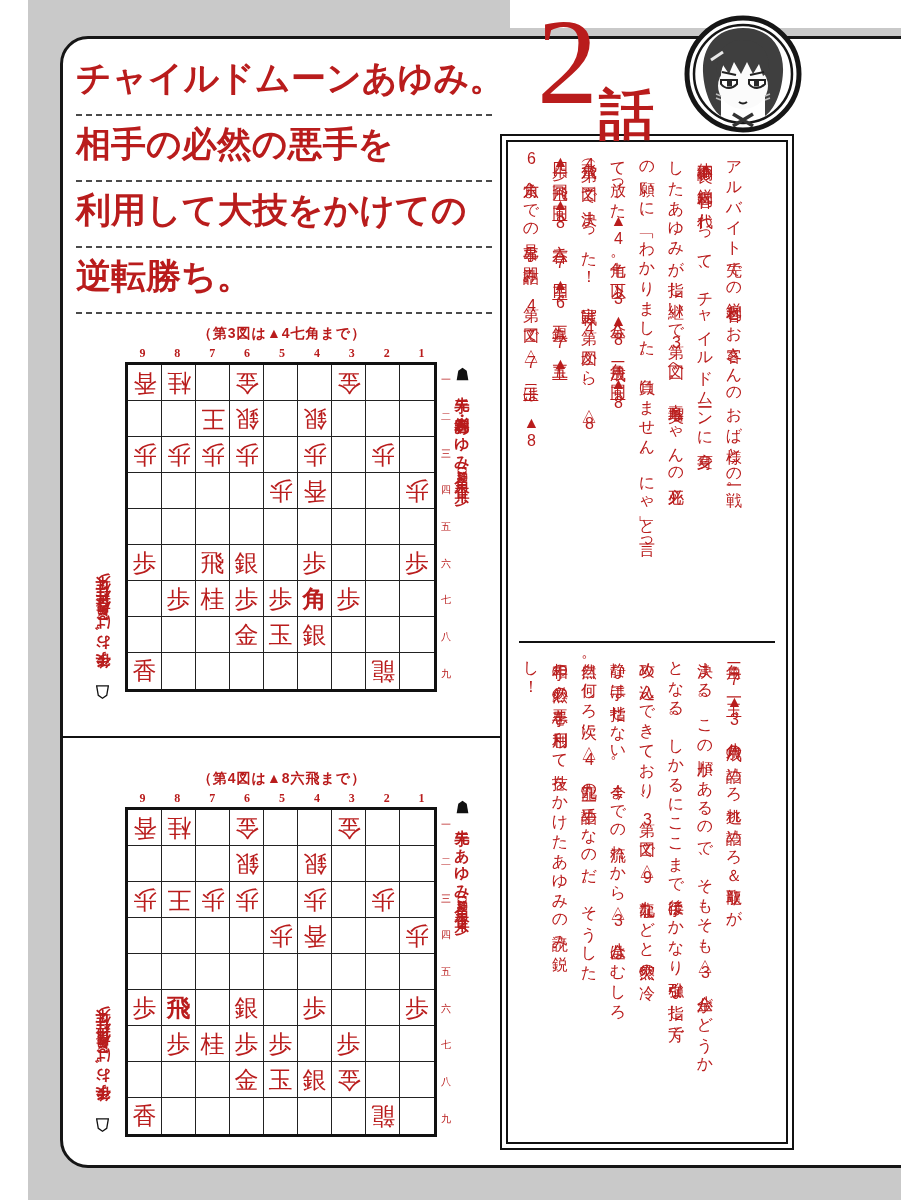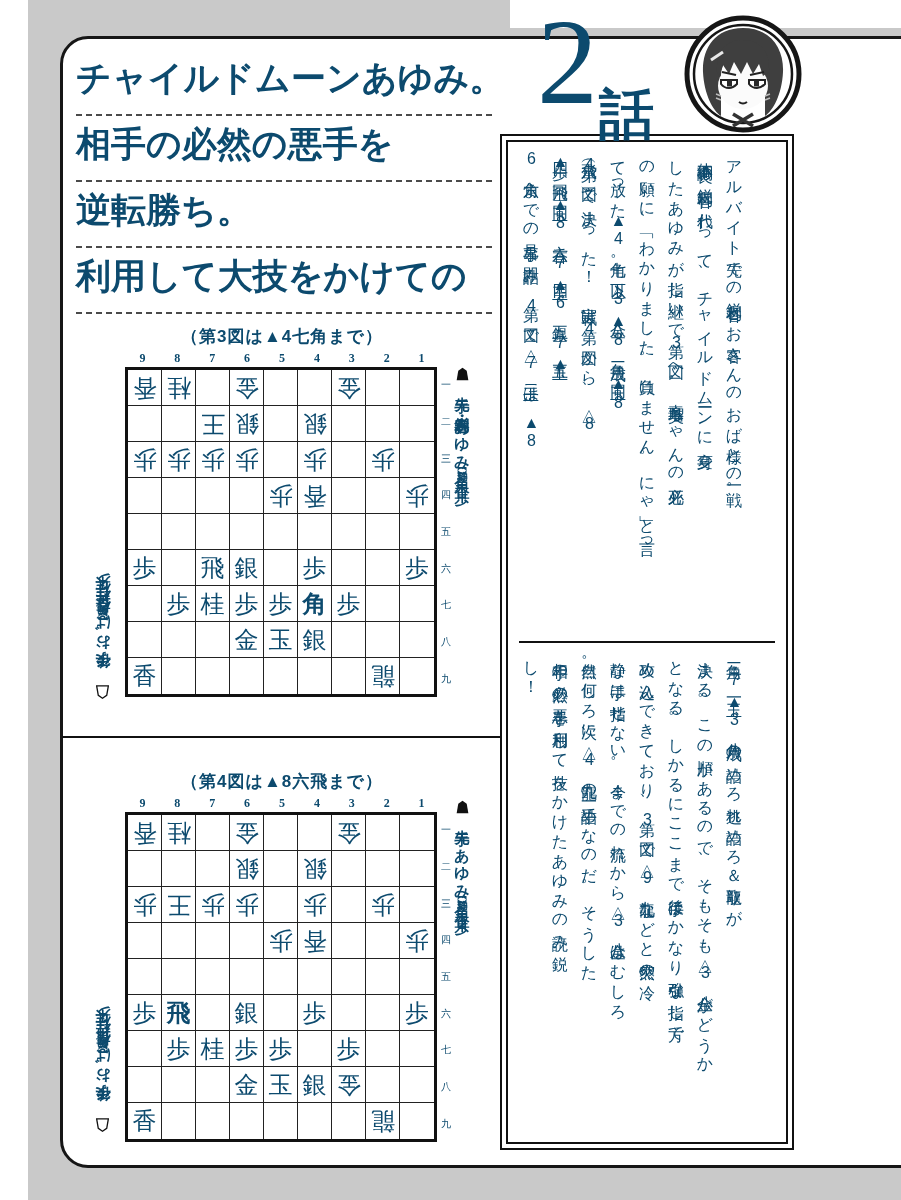--- a/index.html
+++ b/index.html
@@ -1,17 +1,17 @@
 <!DOCTYPE html>
 <html><head>
 <meta charset="utf-8">
 <style>
   html,body{margin:0;padding:0;background:#e8e8e8;}
   .page{position:relative;width:901px;height:1200px;background:#c9c9c9;overflow:hidden;
-        font-family:"Liberation Sans",sans-serif;color:#0c4a6e;}
+        font-family:"Liberation Sans",sans-serif;color:#b91c1c;}
   .white-strip-left{position:absolute;left:0;top:0;width:28px;height:1200px;background:#fff;}
   .white-top-right{position:absolute;left:510px;top:0;width:391px;height:28px;background:#fff;}
   .frame{position:absolute;left:60px;top:36px;width:880px;height:1132px;background:#fff;
          border:3px solid #161616;border-radius:28px;box-sizing:border-box;}
 
   
   .title-block{position:absolute;left:76px;top:50px;width:416px;z-index:3;}
   .title-line{height:64px;line-height:56px;font-size:35px;font-weight:bold;letter-spacing:0px;
               border-bottom:2px dashed #4a4a4a;white-space:nowrap;}
 
@@ -29,21 +29,21 @@
   .text-box-inner{position:absolute;left:4px;top:4px;right:4px;bottom:4px;border:2px solid #111;
                   padding:8px 9px;box-sizing:border-box;}
   .vtext{writing-mode:vertical-rl;text-orientation:upright;font-size:16px;letter-spacing:1.6px;}
   .vsection{height:484px;}
   .vcol{line-height:29px;height:100%;}
   .box-divider{width:256px;margin:7px auto;border-top:2px solid #111;}
 
   
   .boards-divider{position:absolute;left:62px;top:736px;width:438px;border-top:2px solid #111;z-index:1;}
   .board-block{position:absolute;left:125px;width:322px;z-index:2;}
-  .board-caption{width:314px;text-align:center;font-size:17px;font-weight:bold;letter-spacing:1px;margin-bottom:3px;}
+  .board-caption{width:314px;text-align:center;font-size:14px;font-weight:bold;letter-spacing:1px;margin-bottom:3px;}
   .files{display:flex;width:314px;margin-bottom:1px;}
   .files span{flex:1;text-align:center;font-family:"Liberation Serif",serif;font-weight:bold;font-size:12px;}
   .board-row{display:flex;}
   .grid{display:grid;grid-template-columns:repeat(9,34px);grid-template-rows:repeat(9,36px);
         border:3px solid #111;background:#fff;}
   .cell{border-right:1px solid #222;border-bottom:1px solid #222;display:flex;align-items:center;justify-content:center;}
   .cell:nth-child(9n){border-right:none;}
   .cell:nth-child(n+73){border-bottom:none;}
   .piece{font-family:"Liberation Serif",serif;font-size:24px;line-height:1;}
   .piece.gote{transform:rotate(180deg);display:inline-block;}
@@ -67,22 +67,22 @@
 <div class="page">
 
   <div class="white-strip-left"></div>
   <div class="white-top-right"></div>
 
   <div class="frame"></div>
 
   <div class="title-block">
     <div class="title-line">チャイルドムーンあゆみ。</div>
     <div class="title-line">相手の必然の悪手を</div>
+    <div class="title-line">利用して大技をかけての</div>
     <div class="title-line">逆転勝ち。</div>
-    <div class="title-line">利用して大技をかけての</div>
   </div>
 
   <div class="ep-number">2</div>
   <div class="ep-suffix">話</div>
 
   <svg class="avatar" viewBox="0 0 120 120">
     <circle cx="60" cy="60" r="56" fill="#ffffff" stroke="#161616" stroke-width="5"></circle>
     <circle cx="60" cy="60" r="49" fill="#ffffff" stroke="#161616" stroke-width="2.5"></circle>
 
     <path d="M60,14 C31,14 19,36 20,58 C21,80 30,97 38,102 L38,64 C38,50 44,40 60,40 C76,40 82,50 82,64 L82,102 C90,97 99,80 100,58 C101,36 89,14 60,14 Z" fill="#3f3f3f"></path>

